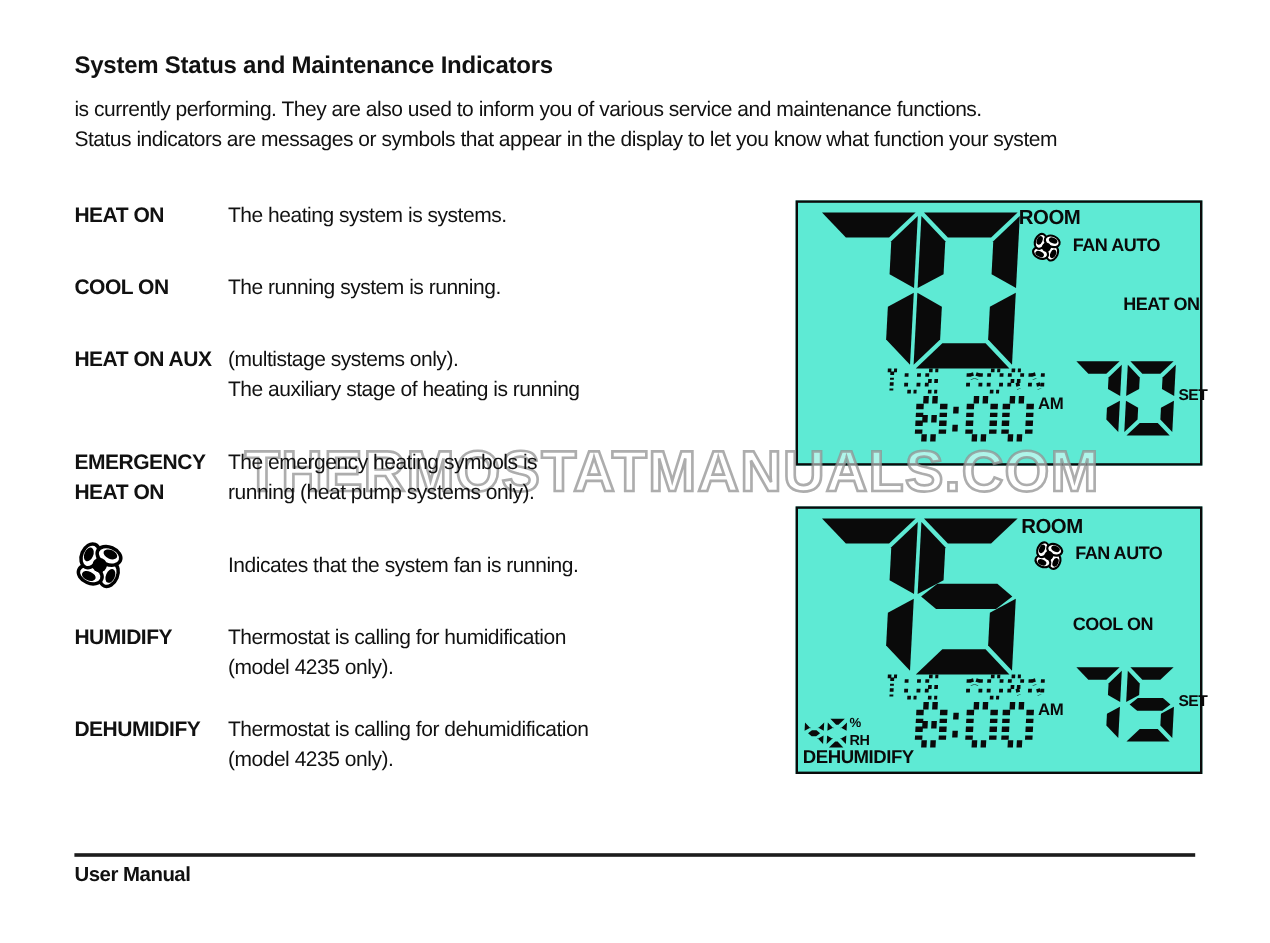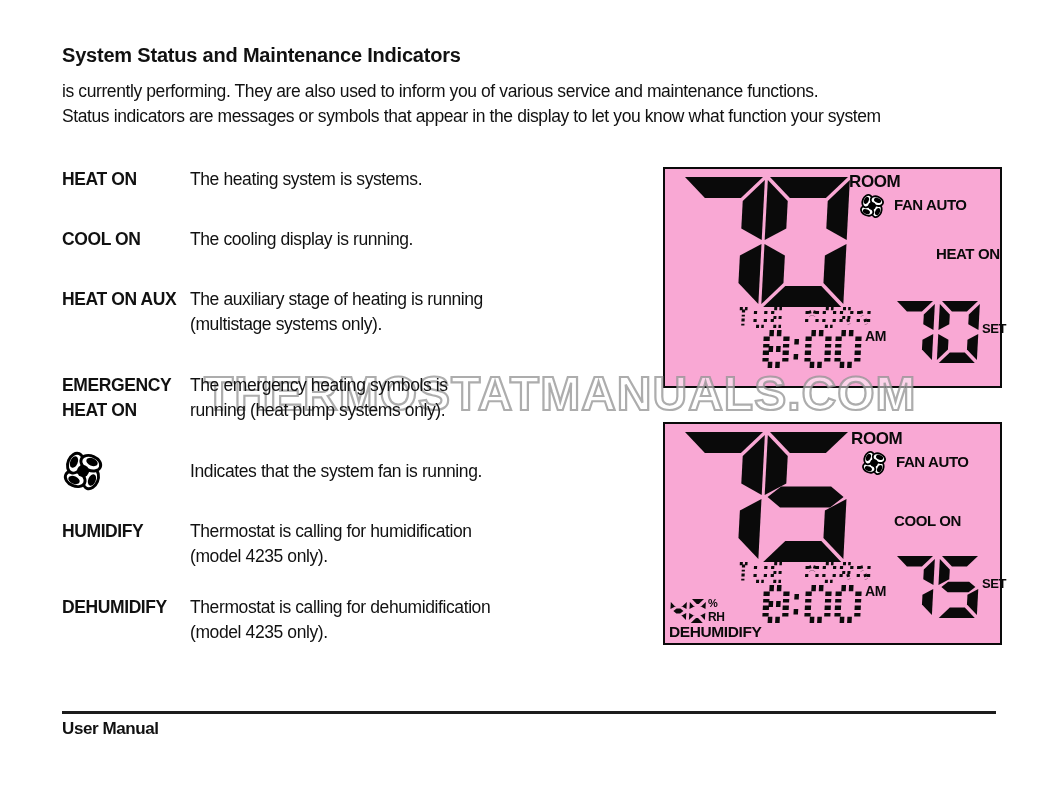--- a/index.html
+++ b/index.html
@@ -9,21 +9,21 @@
         letter-spacing:-0.2px;z-index:40;}
   .intro{position:absolute;left:62px;top:79px;font-size:17.5px;line-height:25px;
         letter-spacing:-0.4px;white-space:nowrap;z-index:40;}
   .row{position:absolute;left:0;right:0;z-index:40;}
   .row .lbl{position:absolute;left:62px;font-size:17.5px;font-weight:bold;line-height:25px;
         letter-spacing:-0.4px;white-space:nowrap;}
   .row .desc{position:absolute;left:190px;font-size:17.5px;line-height:25px;
         letter-spacing:-0.4px;white-space:nowrap;}
   .fan-slot{position:absolute;z-index:40;}
   
-  .lcd{position:absolute;background:#f9a8d4;border:2px solid #0a0a0a;z-index:10;}
+  .lcd{position:absolute;background:#5eead4;border:2px solid #0a0a0a;z-index:10;}
   .lcdsvg{position:absolute;left:0;top:0;}
   .lcd .l{position:absolute;font-weight:bold;color:#0a0a0a;letter-spacing:-0.4px;
         line-height:1;white-space:nowrap;}
   .room{font-size:17px;}
   .fanlab{font-size:15px;}
   .status{font-size:15px;letter-spacing:-0.2px;}
   .am{font-size:14px;}
   .setlab{font-size:13px;}
   .hum-pct{font-size:11px;}
   .hum-rh{font-size:12px;}
@@ -59,31 +59,31 @@
     <div class="desc">
       <div>The heating system is systems.</div>
     </div>
   </div>
 
   <div class="row" style="top:227px">
     <div class="lbl">
       <div>COOL ON</div>
     </div>
     <div class="desc">
-      <div>The cooling display is running.</div>
+      <div>The running system is running.</div>
     </div>
   </div>
 
   <div class="row" style="top:287px">
     <div class="lbl">
       <div>HEAT ON AUX</div>
     </div>
     <div class="desc">
+      <div>(multistage systems only).</div>
       <div>The auxiliary stage of heating is running</div>
-      <div>(multistage systems only).</div>
     </div>
   </div>
 
   <div class="row" style="top:373px">
     <div class="lbl">
       <div>EMERGENCY</div>
       <div>HEAT ON</div>
     </div>
     <div class="desc">
       <div>The emergency heating symbols is</div>

